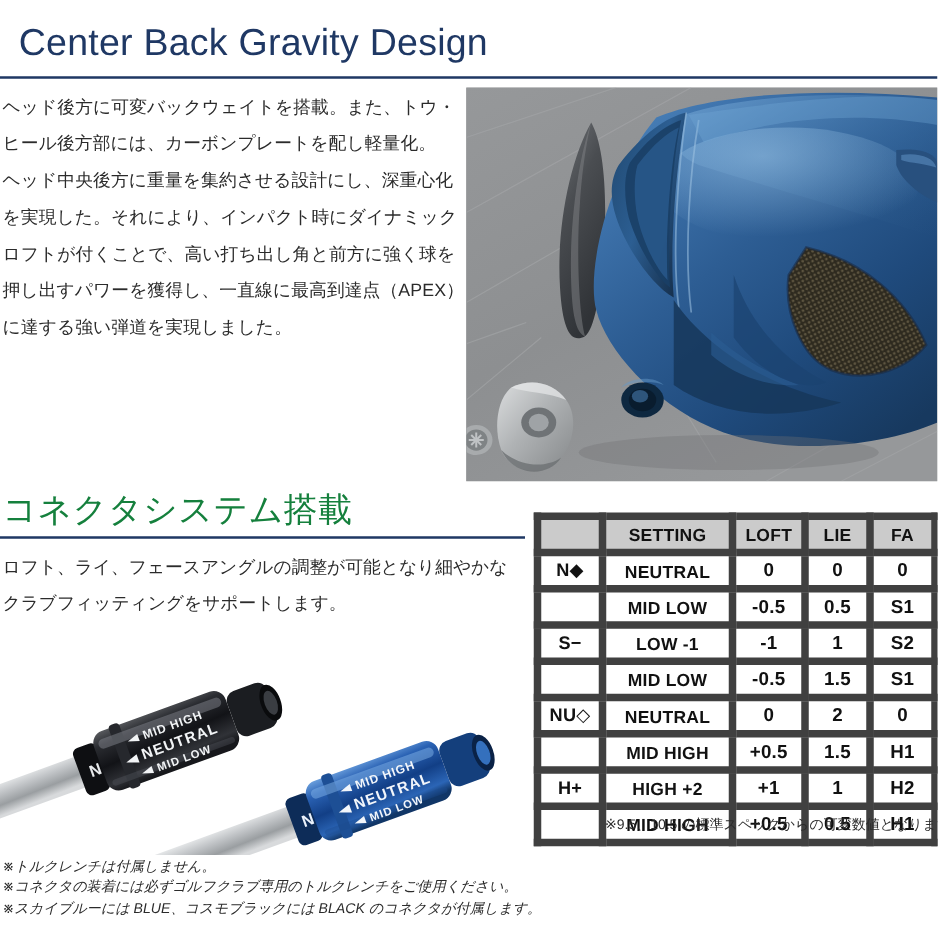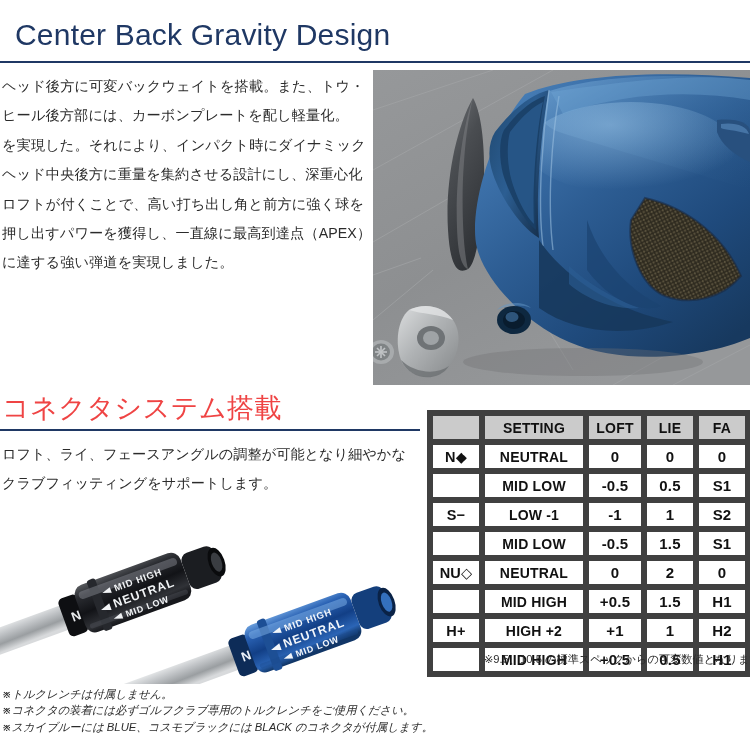--- a/index.html
+++ b/index.html
@@ -40,21 +40,21 @@
     width: 377px; height: 315px;
     overflow: hidden;
     background: #8d8f91;
   }
   .club-photo svg { display: block; }
 
   
   .sec2-title {
     position: absolute; left: 2px; top: 392px;
     font-size: 27px; line-height: 32px;
-    color: #ef4444; font-weight: 500;
+    color: #15803d; font-weight: 500;
     letter-spacing: .5px;
     white-space: nowrap;
   }
   .sec2-rule {
     position: absolute; left: 0; top: 429px;
     width: 420px; height: 2px; background: #1f3864;
   }
   .sec2-body {
     position: absolute; left: 2px; top: 440px;
     width: 410px;
@@ -125,22 +125,22 @@
 
 <div class="page">
 
   <h1 class="sec1-title">Center Back Gravity Design</h1>
 
   <div class="sec1-rule"></div>
 
   <div class="sec1-body">
     <p>ヘッド後方に可変バックウェイトを搭載。また、トウ・</p>
     <p>ヒール後方部には、カーボンプレートを配し軽量化。</p>
+    <p>ヘッド中央後方に重量を集約させる設計にし、深重心化</p>
     <p>を実現した。それにより、インパクト時にダイナミック</p>
-    <p>ヘッド中央後方に重量を集約させる設計にし、深重心化</p>
     <p>ロフトが付くことで、高い打ち出し角と前方に強く球を</p>
     <p>押し出すパワーを獲得し、一直線に最高到達点（APEX）</p>
     <p>に達する強い弾道を実現しました。</p>
   </div>
 
   <div class="club-photo">
     <svg width="377" height="315" viewBox="0 0 377 315" xmlns="http://www.w3.org/2000/svg">
       <defs>
         <linearGradient id="bgGrad" x1="0" y1="0" x2="0.6" y2="1">
           <stop offset="0%" stop-color="#96989a"></stop>

